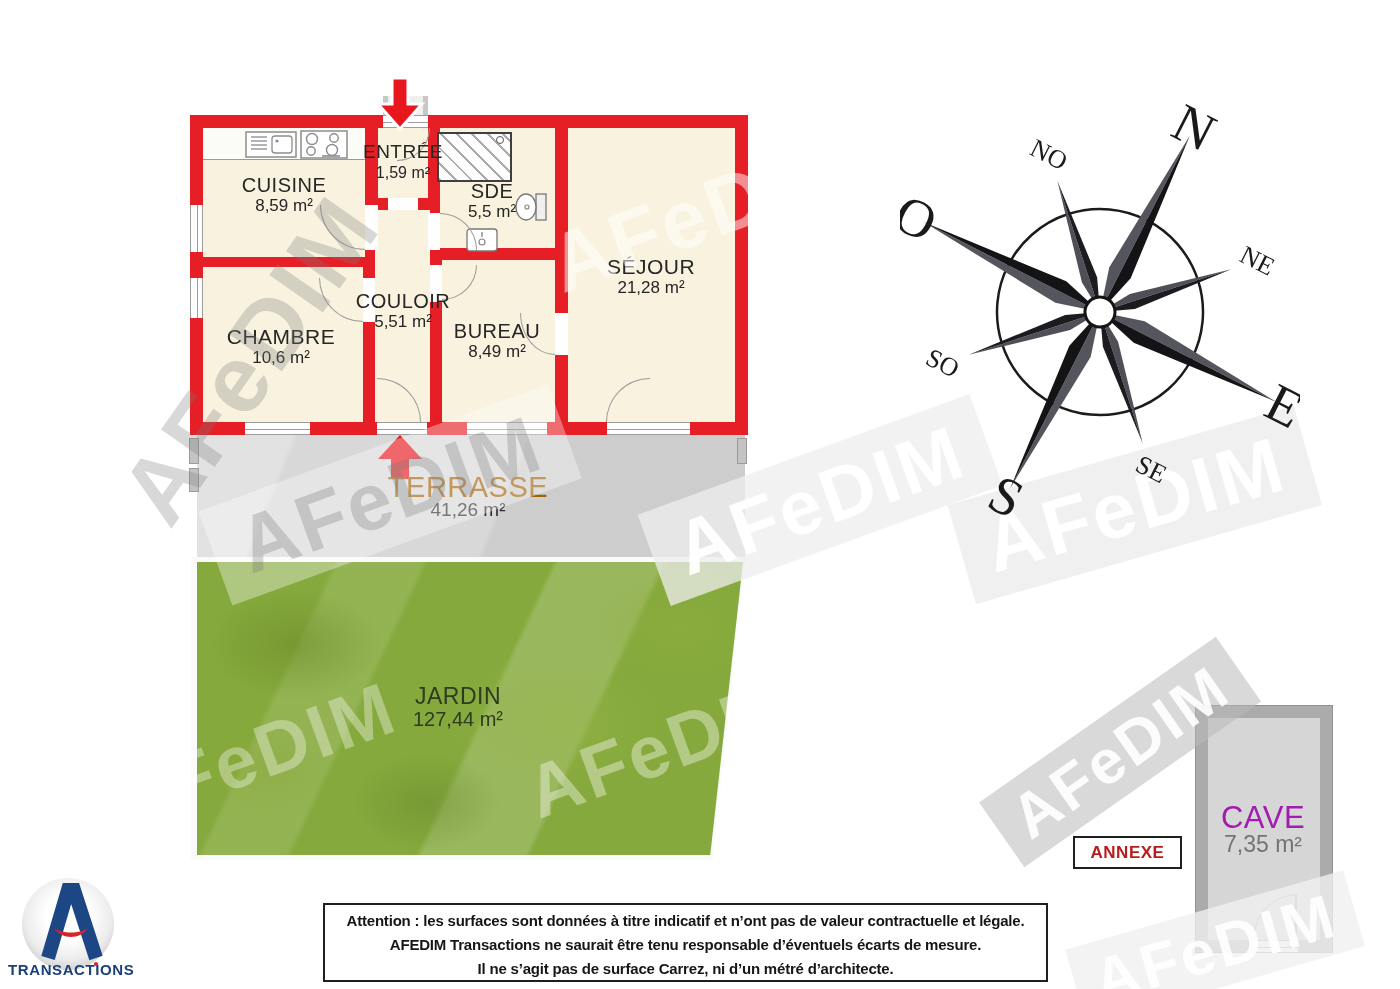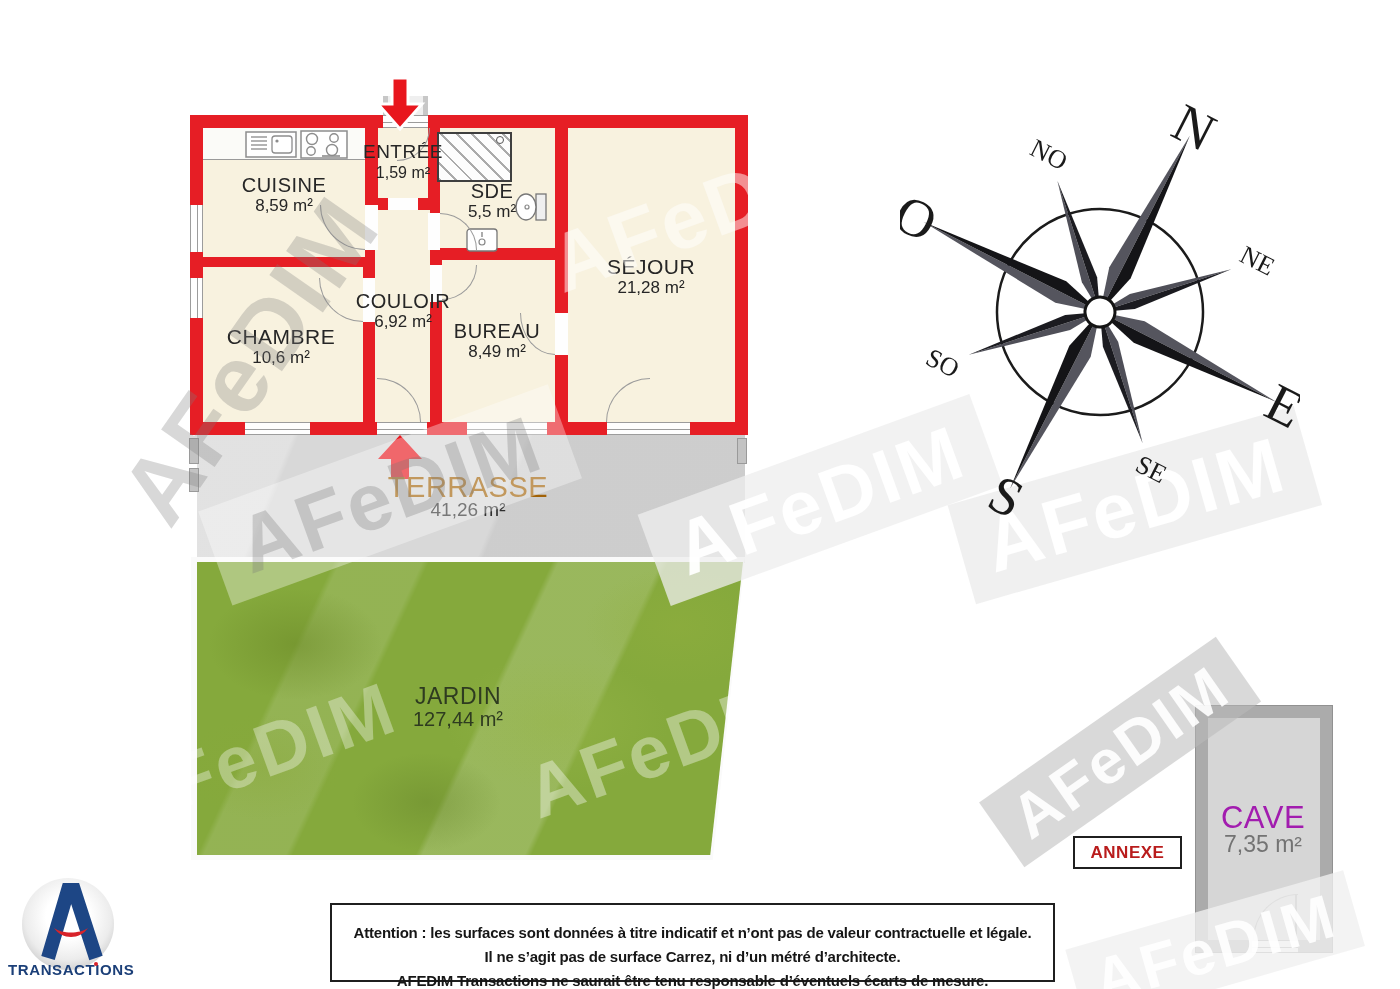--- a/index.html
+++ b/index.html
@@ -4,21 +4,21 @@
 <style>
   html,body{margin:0;padding:0;background:#fff;}
   .page{position:relative;width:1400px;height:989px;background:#ffffff;overflow:hidden;
         font-family:"Liberation Sans",sans-serif;}
   .abs{position:absolute;}
 
   
   .frame-box{position:absolute;border:2px solid #1f1f1f;background:#fff;box-sizing:border-box;}
   .title-box{left:300px;top:8px;width:786px;height:49px;display:flex;align-items:center;justify-content:center;z-index:7;}
   .title-text{font-size:26px;font-weight:bold;color:#111;letter-spacing:.2px;white-space:nowrap;}
-  .disclaimer-box{left:330px;top:903px;width:725px;height:79px;z-index:7;text-align:center;padding-top:16px;}
+  .disclaimer-box{left:323px;top:903px;width:725px;height:79px;z-index:7;text-align:center;padding-top:4px;}
   .disclaimer-box div{font-size:15px;font-weight:bold;color:#161616;line-height:24px;letter-spacing:-.2px;}
   .annexe-box{left:1073px;top:836px;width:109px;height:33px;z-index:7;display:flex;align-items:center;justify-content:center;}
   .annexe-box span{font-size:17px;font-weight:bold;color:#b91c1c;letter-spacing:.5px;}
 
   
   .red-base{left:190px;top:115px;width:558px;height:320px;background:#e61e25;z-index:1;}
   .room{position:absolute;background:#f8f2df;z-index:2;}
   .gapw{position:absolute;background:#fefefe;z-index:3;}
   .window-h{position:absolute;background:#fefefe;border-top:1px solid #9c9c9c;border-bottom:1px solid #9c9c9c;box-sizing:border-box;z-index:3;}
   .window-h::before{content:"";position:absolute;left:0;right:0;top:50%;border-top:1px solid #9c9c9c;}
@@ -184,21 +184,21 @@
   <div class="rlabel" style="left:651px;top:256px">
     <div class="rname" style="font-size:21px">SÉJOUR</div>
     <div class="rarea">21,28 m²</div>
   </div>
   <div class="rlabel" style="left:281px;top:326px">
     <div class="rname" style="font-size:21px">CHAMBRE</div>
     <div class="rarea">10,6 m²</div>
   </div>
   <div class="rlabel" style="left:403px;top:290px">
     <div class="rname">COULOIR</div>
-    <div class="rarea">6,92 m²</div>
+    <div class="rarea">5,51 m²</div>
   </div>
   <div class="rlabel" style="left:497px;top:320px">
     <div class="rname">BUREAU</div>
     <div class="rarea">8,49 m²</div>
   </div>
   <div class="rlabel" style="left:468px;top:474px">
     <div class="rname" style="font-size:29px;line-height:26px;color:#a16207">TERRASSE</div>
     <div class="rarea" style="font-size:19px;color:#2f2f2f">41,26 m²</div>
   </div>
   <div class="rlabel" style="left:458px;top:683px">
@@ -262,22 +262,22 @@
   <div class="wm" style="left:390px;top:495px;font-size:80px;color:rgba(118,118,118,.30);background:rgba(255,255,255,.35);padding:4px 28px">AFeDIM</div>
   <div class="wm" style="left:820px;top:500px;font-size:76px;color:rgba(255,255,255,.95);background:rgba(238,238,238,.75);padding:5px 26px">AFeDIM</div>
   <div class="wm" style="left:255px;top:755px;font-size:74px;color:rgba(255,255,255,.35)">AFeDIM</div>
   <div class="wm" style="left:668px;top:745px;font-size:74px;color:rgba(255,255,255,.38)">AFeDIM</div>
   <div class="wm" style="left:1135px;top:505px;font-size:78px;color:rgba(255,255,255,.95);background:rgba(236,236,236,.8);padding:6px 26px;transform:translate(-50%,-50%) rotate(-16deg)">AFeDIM</div>
   <div class="wm" style="left:1120px;top:752px;font-size:62px;color:rgba(255,255,255,.9);background:rgba(185,185,185,.55);padding:4px 20px;transform:translate(-50%,-50%) rotate(-35deg)">AFeDIM</div>
   <div class="wm" style="left:1215px;top:948px;font-size:62px;color:rgba(255,255,255,.9);background:rgba(240,240,240,.8);padding:4px 20px;transform:translate(-50%,-50%) rotate(-16deg)">AFeDIM</div>
 
   <div class="frame-box disclaimer-box">
     <div>Attention : les surfaces sont données à titre indicatif et n’ont pas de valeur contractuelle et légale.</div>
+    <div>AFEDIM Transactions ne saurait être tenu responsable d’éventuels écarts de mesure.</div>
     <div>Il ne s’agit pas de surface Carrez, ni d’un métré d’architecte.</div>
-    <div>AFEDIM Transactions ne saurait être tenu responsable d’éventuels écarts de mesure.</div>
   </div>
 
   <svg class="abs" style="left:10px;top:876px;z-index:7" width="150" height="110" viewBox="0 0 150 110">
     <defs>
       <radialGradient id="lg" cx="50%" cy="42%" r="60%">
         <stop offset="40%" stop-color="#ffffff"></stop>
         <stop offset="78%" stop-color="#ececec"></stop>
         <stop offset="100%" stop-color="#cfcfcf"></stop>
       </radialGradient>
     </defs>

